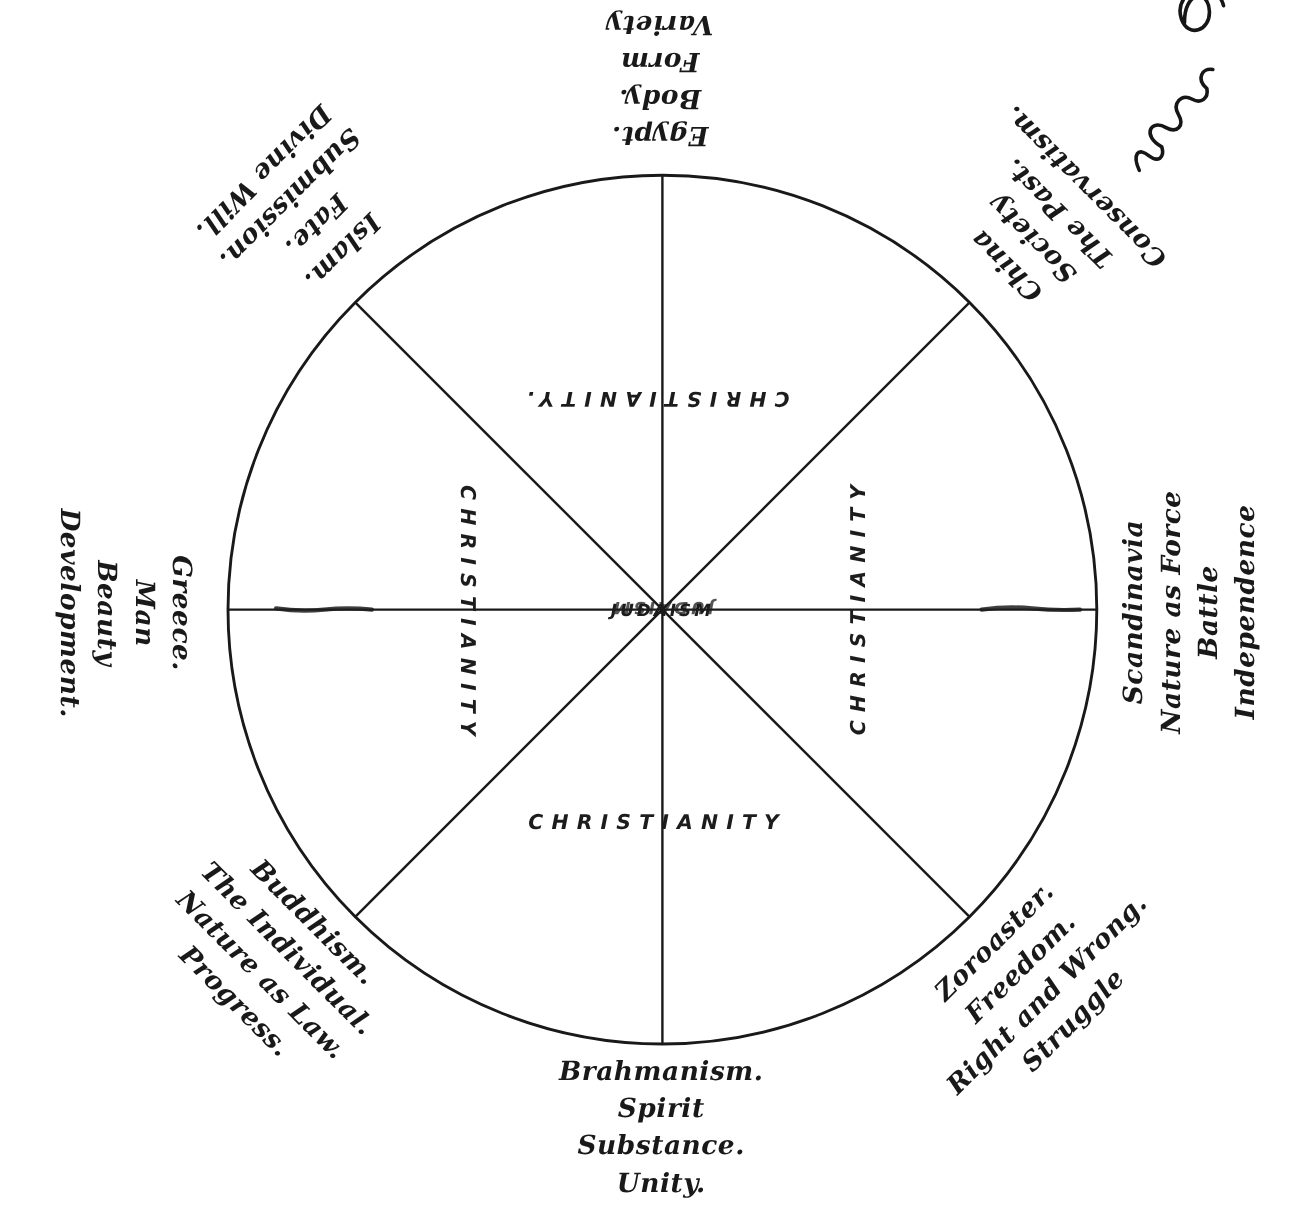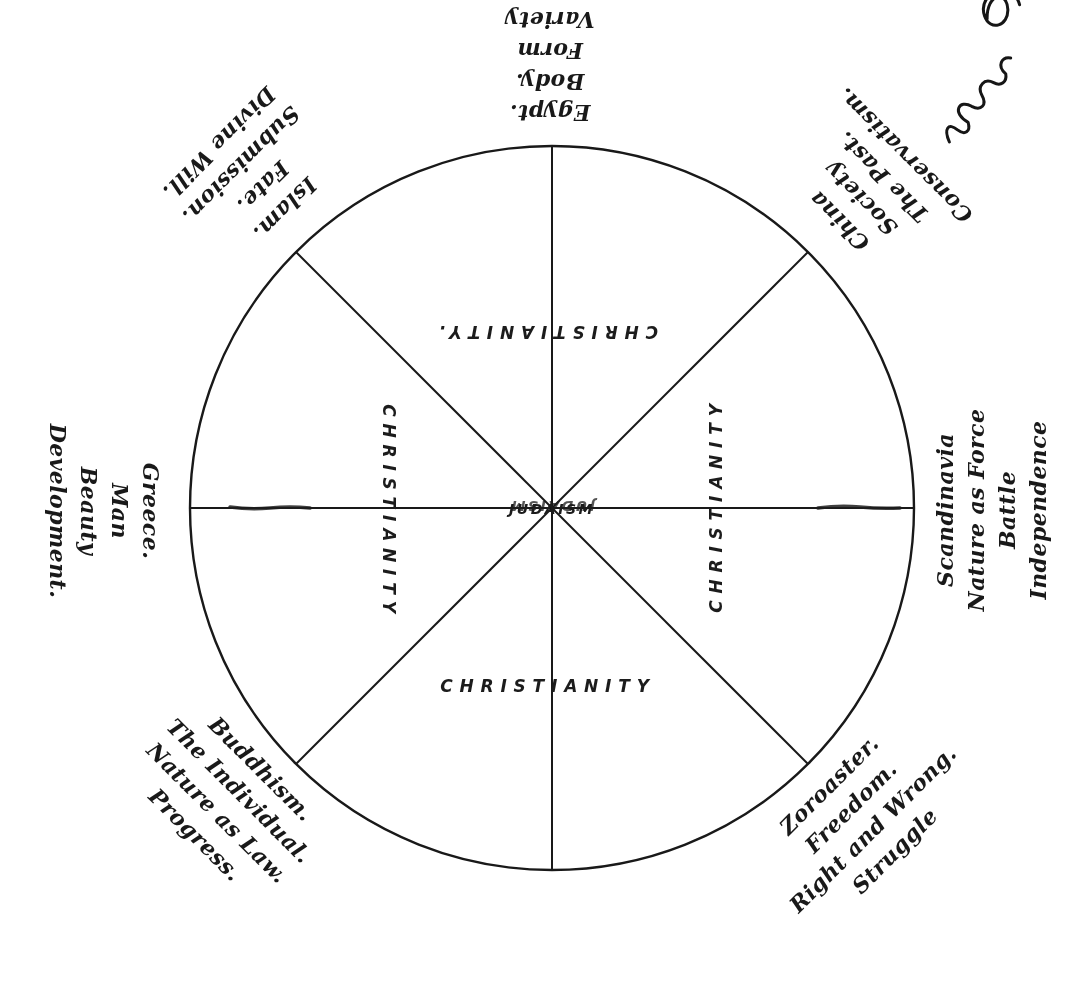--- a/index.html
+++ b/index.html
@@ -116,20 +116,26 @@
     <div>Progress.</div>
   </div>
 
   <div class="outer-label" style="left:862px; top:818px; transform:translate(-50%,-50%) rotate(-45deg);">
     <div>Zoroaster.</div>
     <div>Freedom.</div>
     <div>Right and Wrong.</div>
     <div>Struggle</div>
   </div>
 
+  <div class="outer-label" style="left:551px; top:940px; transform:translate(-50%,-50%);">
+    <div>Brahmanism.</div>
+    <div>Spirit</div>
+    <div>Substance.</div>
+    <div>Unity.</div>
+  </div>
 
   <div class="sector-label" style="left:545px; top:332px; transform:translate(-50%,-50%) rotate(180deg);">CHRISTIANITY.</div>
 
   <div class="sector-label" style="left:389px; top:512px; transform:translate(-50%,-50%) rotate(90deg);">CHRISTIANITY</div>
 
   <div class="sector-label" style="left:716px; top:505px; transform:translate(-50%,-50%) rotate(-90deg);">CHRISTIANITY</div>
 
   <div class="sector-label" style="left:548px; top:686px; transform:translate(-50%,-50%);">CHRISTIANITY</div>
 
   <div class="center-label" style="left:552px; top:509px; transform:translate(-50%,-50%);">JUDAISM</div>

